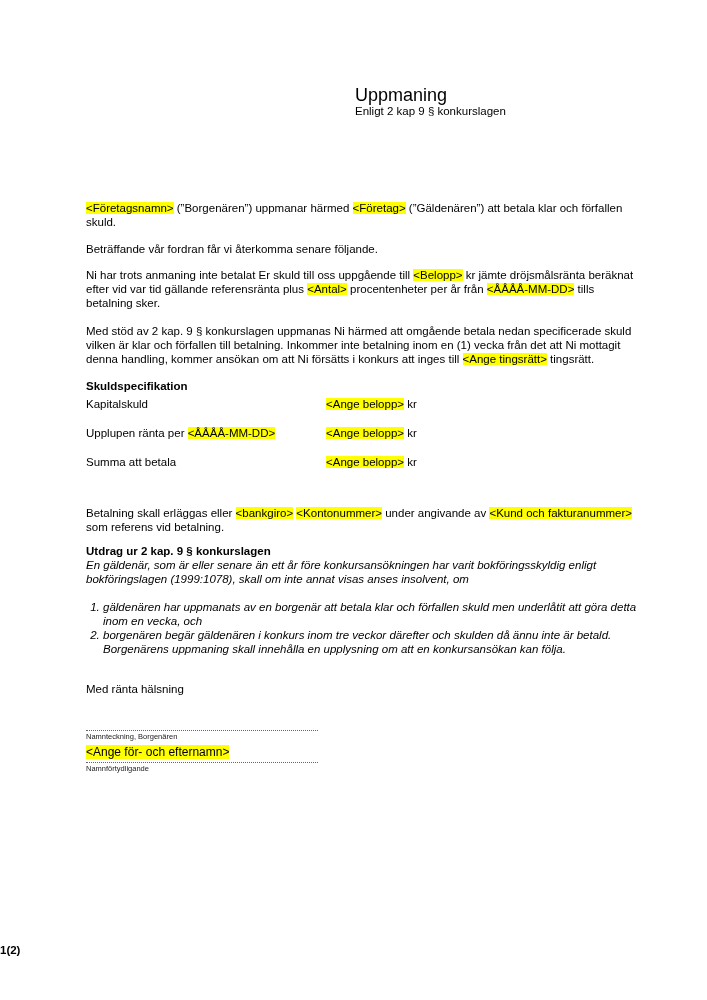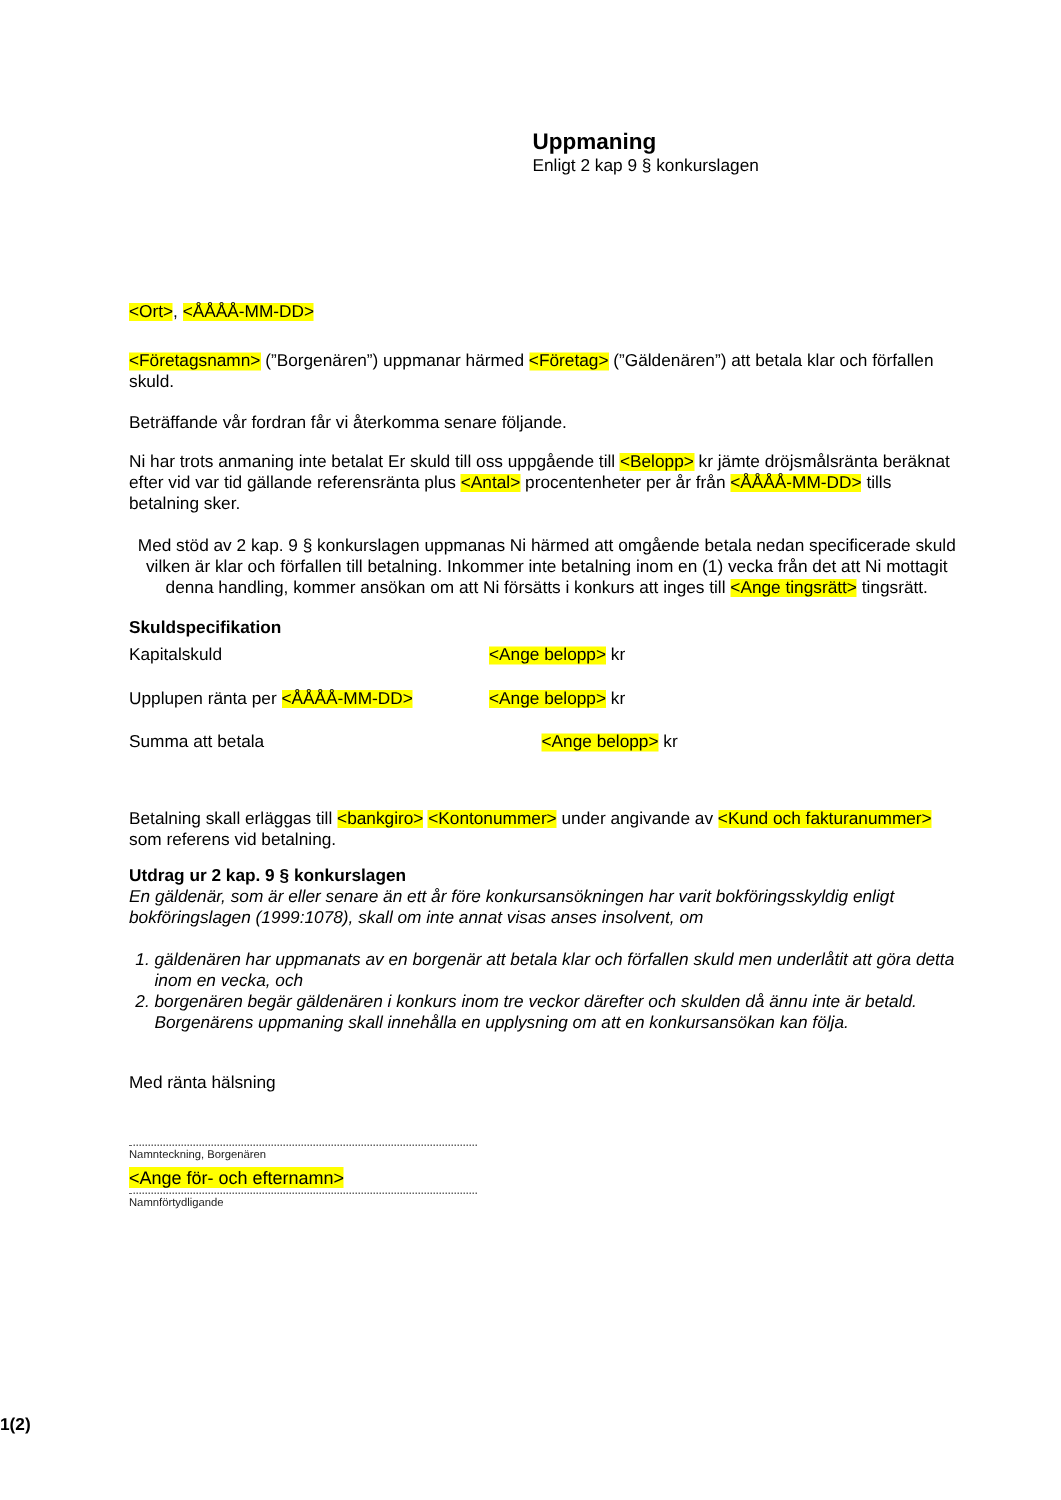--- a/index.html
+++ b/index.html
@@ -8,43 +8,43 @@
     width: 707px;
     height: 1000px;
     background: #ffffff;
     font-family: "Liberation Sans", sans-serif;
     color: #000000;
     overflow: hidden;
   }
   .hl { background: var(--hl, #ffff00); }
 
   .title-block { position: absolute; left: 355px; top: 86px; }
-  .doc-title   { font-size: 15px; font-weight: bold; line-height: 18px; }
+  .doc-title   { font-size: 18px; font-weight: normal; line-height: 18px; }
   .doc-subtitle{ font-size: 11.5px; line-height: 14px; }
 
   .body {
     position: absolute;
     left: 86px; top: 201px;
     width: 557px;
     font-size: 11.5px;
     line-height: 14px;
   }
   .body p { margin: 0; }
   .p-dateline  { margin-bottom: 19px !important; }
   .p-intro     { margin-bottom: 13px !important; }
   .p-regarding { margin-bottom: 12px !important; }
   .p-demand    { margin-bottom: 14px !important; }
-  .p-warning   { margin-bottom: 13px !important; text-align: center; }
+  .p-warning   { margin-bottom: 13px !important; }
   .p-payment   { margin-top: 37px !important; margin-bottom: 10px !important; }
   .p-salutation{ margin-top: 26px !important; }
 
   .h { font-size: 11.5px; font-weight: bold; line-height: 14px; margin: 0; }
   .debt-heading { margin-bottom: 4px; }
   .debt-row { display: flex; margin-bottom: 15px; }
-  .debt-row:last-child { margin-bottom: 0; gap: 35px; }
+  .debt-row:last-child { margin-bottom: 0; }
   .debt-label { width: 240px; flex: none; }
 
   .italic { font-style: italic; }
   .statute-intro { margin-bottom: 14px !important; }
   .statute-list { margin: 0; padding-left: 17px; font-style: italic; }
   .statute-list li { margin: 0; }
 
   .signature { margin-top: 34px; width: 232px; }
   .sig-line { width: 232px; height: 0; border-top: 1px dotted #666; }
   .sig-caption { font-size: 7.5px; line-height: 10px; color: #1a1a1a; padding-top: 1px; }
@@ -64,21 +64,20 @@
 
 <div class="page">
 
   <header class="title-block">
     <div class="doc-title">Uppmaning</div>
     <div class="doc-subtitle">Enligt 2 kap 9 § konkurslagen</div>
   </header>
 
   <main class="body">
 
-    <p class="p-dateline"><span class="hl">&lt;Ort&gt;</span><span>, </span><span class="hl">&lt;ÅÅÅÅ-MM-DD&gt;</span></p>
 
     <p class="p-intro"><span class="hl">&lt;Företagsnamn&gt;</span><span> (”Borgenären”) uppmanar härmed </span><span class="hl">&lt;Företag&gt;</span><span> (”Gäldenären”) att betala klar och förfallen skuld.</span></p>
 
     <p class="p-regarding"><span>Beträffande vår fordran får vi återkomma senare följande.</span></p>
 
     <p class="p-demand"><span>Ni har trots anmaning inte betalat Er skuld till oss uppgående till </span><span class="hl">&lt;Belopp&gt;</span><span> kr jämte dröjsmålsränta beräknat efter vid var tid gällande referensränta plus </span><span class="hl">&lt;Antal&gt;</span><span> procentenheter per år från </span><span class="hl">&lt;ÅÅÅÅ-MM-DD&gt;</span><span> tills betalning sker.</span></p>
 
     <p class="p-warning"><span>Med stöd av 2 kap. 9 § konkurslagen uppmanas Ni härmed att omgående betala nedan specificerade skuld vilken är klar och förfallen till betalning. Inkommer inte betalning inom en (1) vecka från det att Ni mottagit denna handling, kommer ansökan om att Ni försätts i konkurs att inges till </span><span class="hl">&lt;Ange tingsrätt&gt;</span><span> tingsrätt.</span></p>
 
     <section>
@@ -93,21 +92,21 @@
         <span class="debt-label"><span>Upplupen ränta per </span><span class="hl">&lt;ÅÅÅÅ-MM-DD&gt;</span></span>
         <span class="debt-amount"><span class="hl">&lt;Ange belopp&gt;</span> <span>kr</span></span>
       </div>
 
       <div class="debt-row">
         <span class="debt-label"><span>Summa att betala</span></span>
         <span class="debt-amount"><span class="hl">&lt;Ange belopp&gt;</span> <span>kr</span></span>
       </div>
     </section>
 
-    <p class="p-payment"><span>Betalning skall erläggas till </span><span class="hl">&lt;bankgiro&gt;</span><span> </span><span class="hl">&lt;Kontonummer&gt;</span><span> under angivande av </span><span class="hl">&lt;Kund och fakturanummer&gt;</span><span> som referens vid betalning.</span></p>
+    <p class="p-payment"><span>Betalning skall erläggas eller </span><span class="hl">&lt;bankgiro&gt;</span><span> </span><span class="hl">&lt;Kontonummer&gt;</span><span> under angivande av </span><span class="hl">&lt;Kund och fakturanummer&gt;</span><span> som referens vid betalning.</span></p>
 
     <section>
       <h2 class="h">Utdrag ur 2 kap. 9 § konkurslagen</h2>
       <p class="italic statute-intro">En gäldenär, som är eller senare än ett år före konkursansökningen har varit bokföringsskyldig enligt bokföringslagen (1999:1078), skall om inte annat visas anses insolvent, om</p>
       <ol class="statute-list">
         <li>gäldenären har uppmanats av en borgenär att betala klar och förfallen skuld men underlåtit att göra detta inom en vecka, och</li>
         <li>borgenären begär gäldenären i konkurs inom tre veckor därefter och skulden då ännu inte är betald. Borgenärens uppmaning skall innehålla en upplysning om att en konkursansökan kan följa.</li>
       </ol>
     </section>
 

